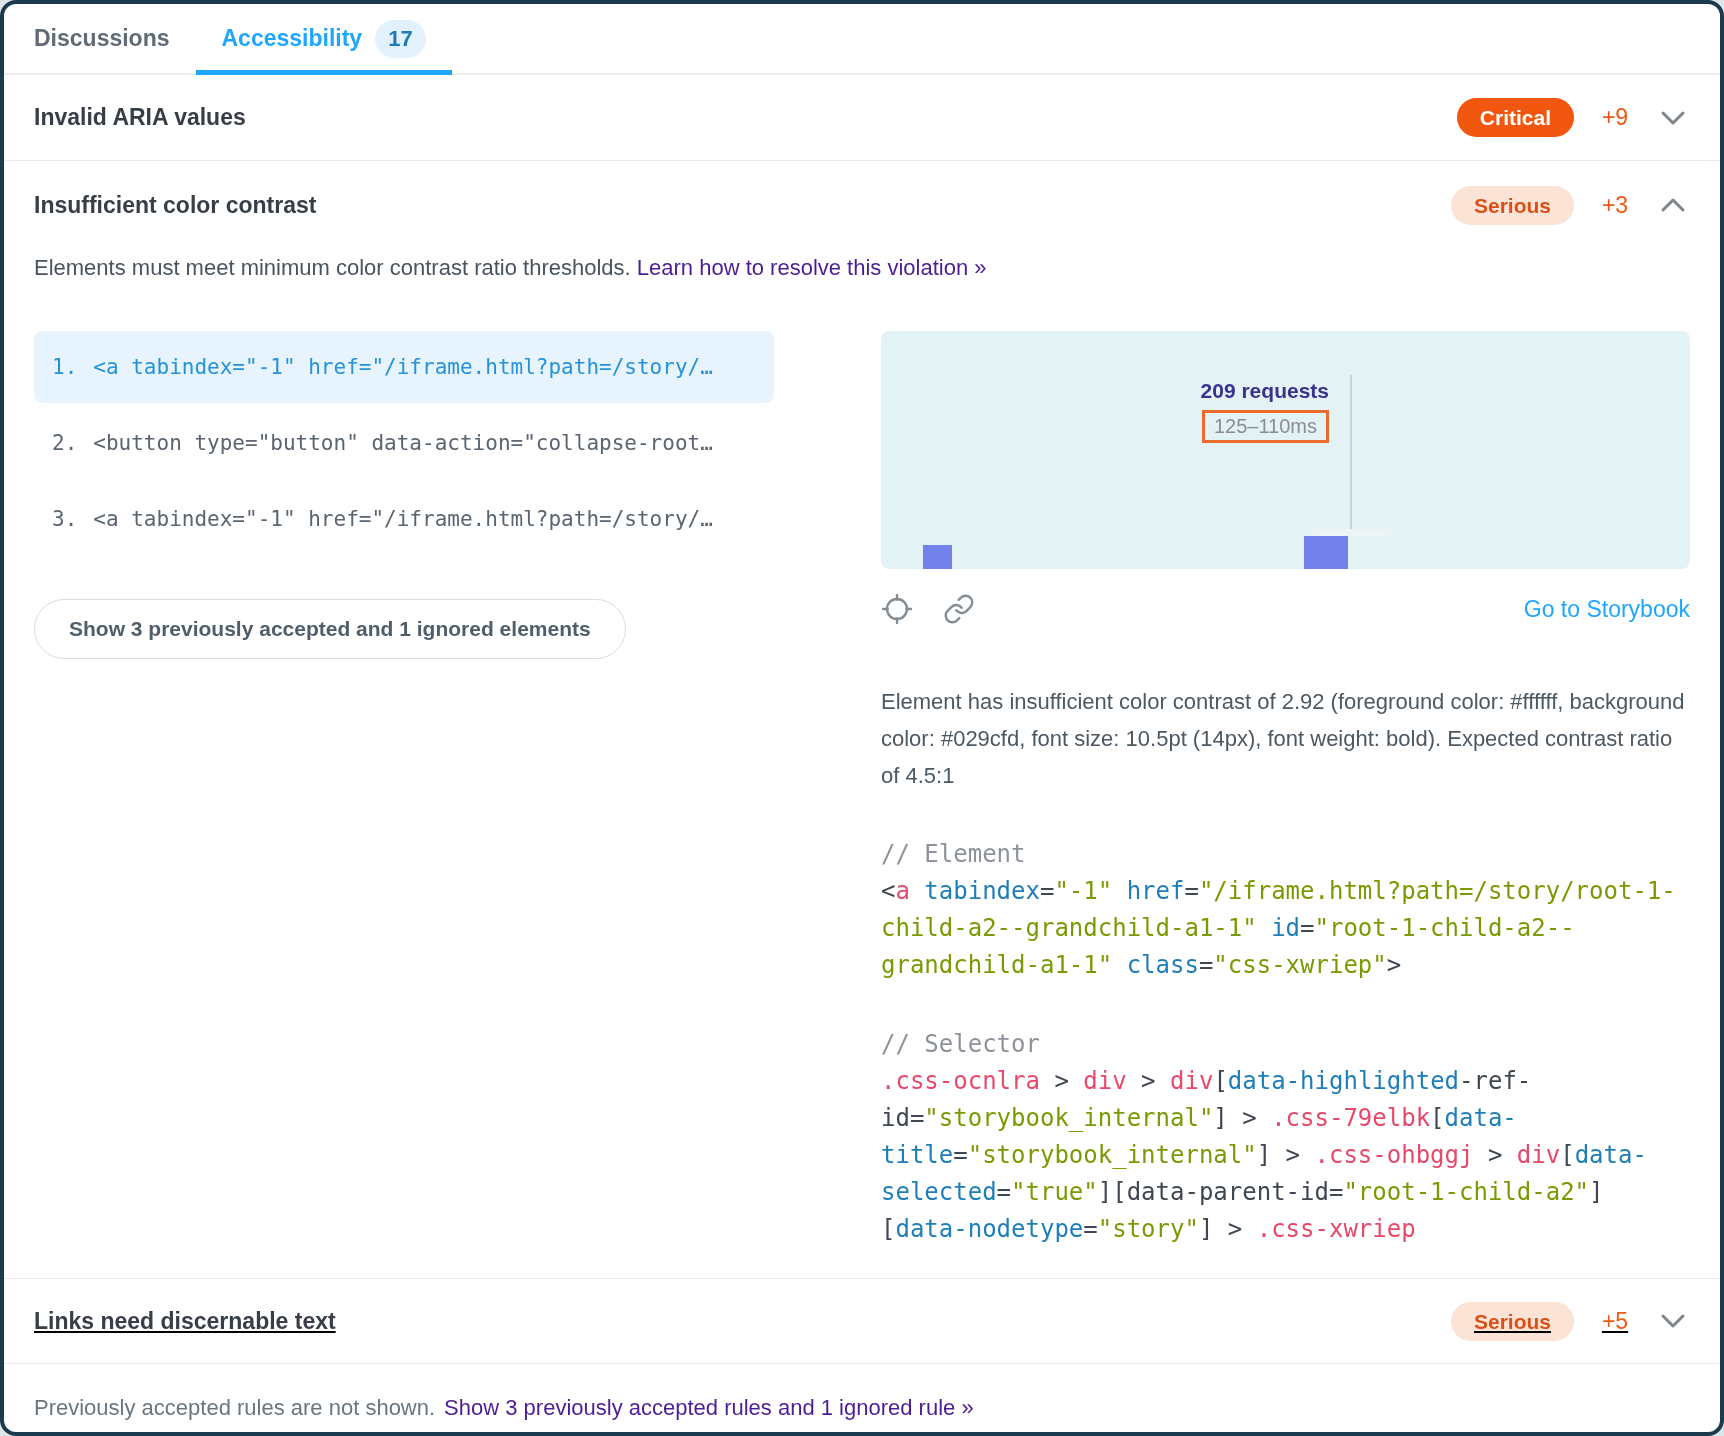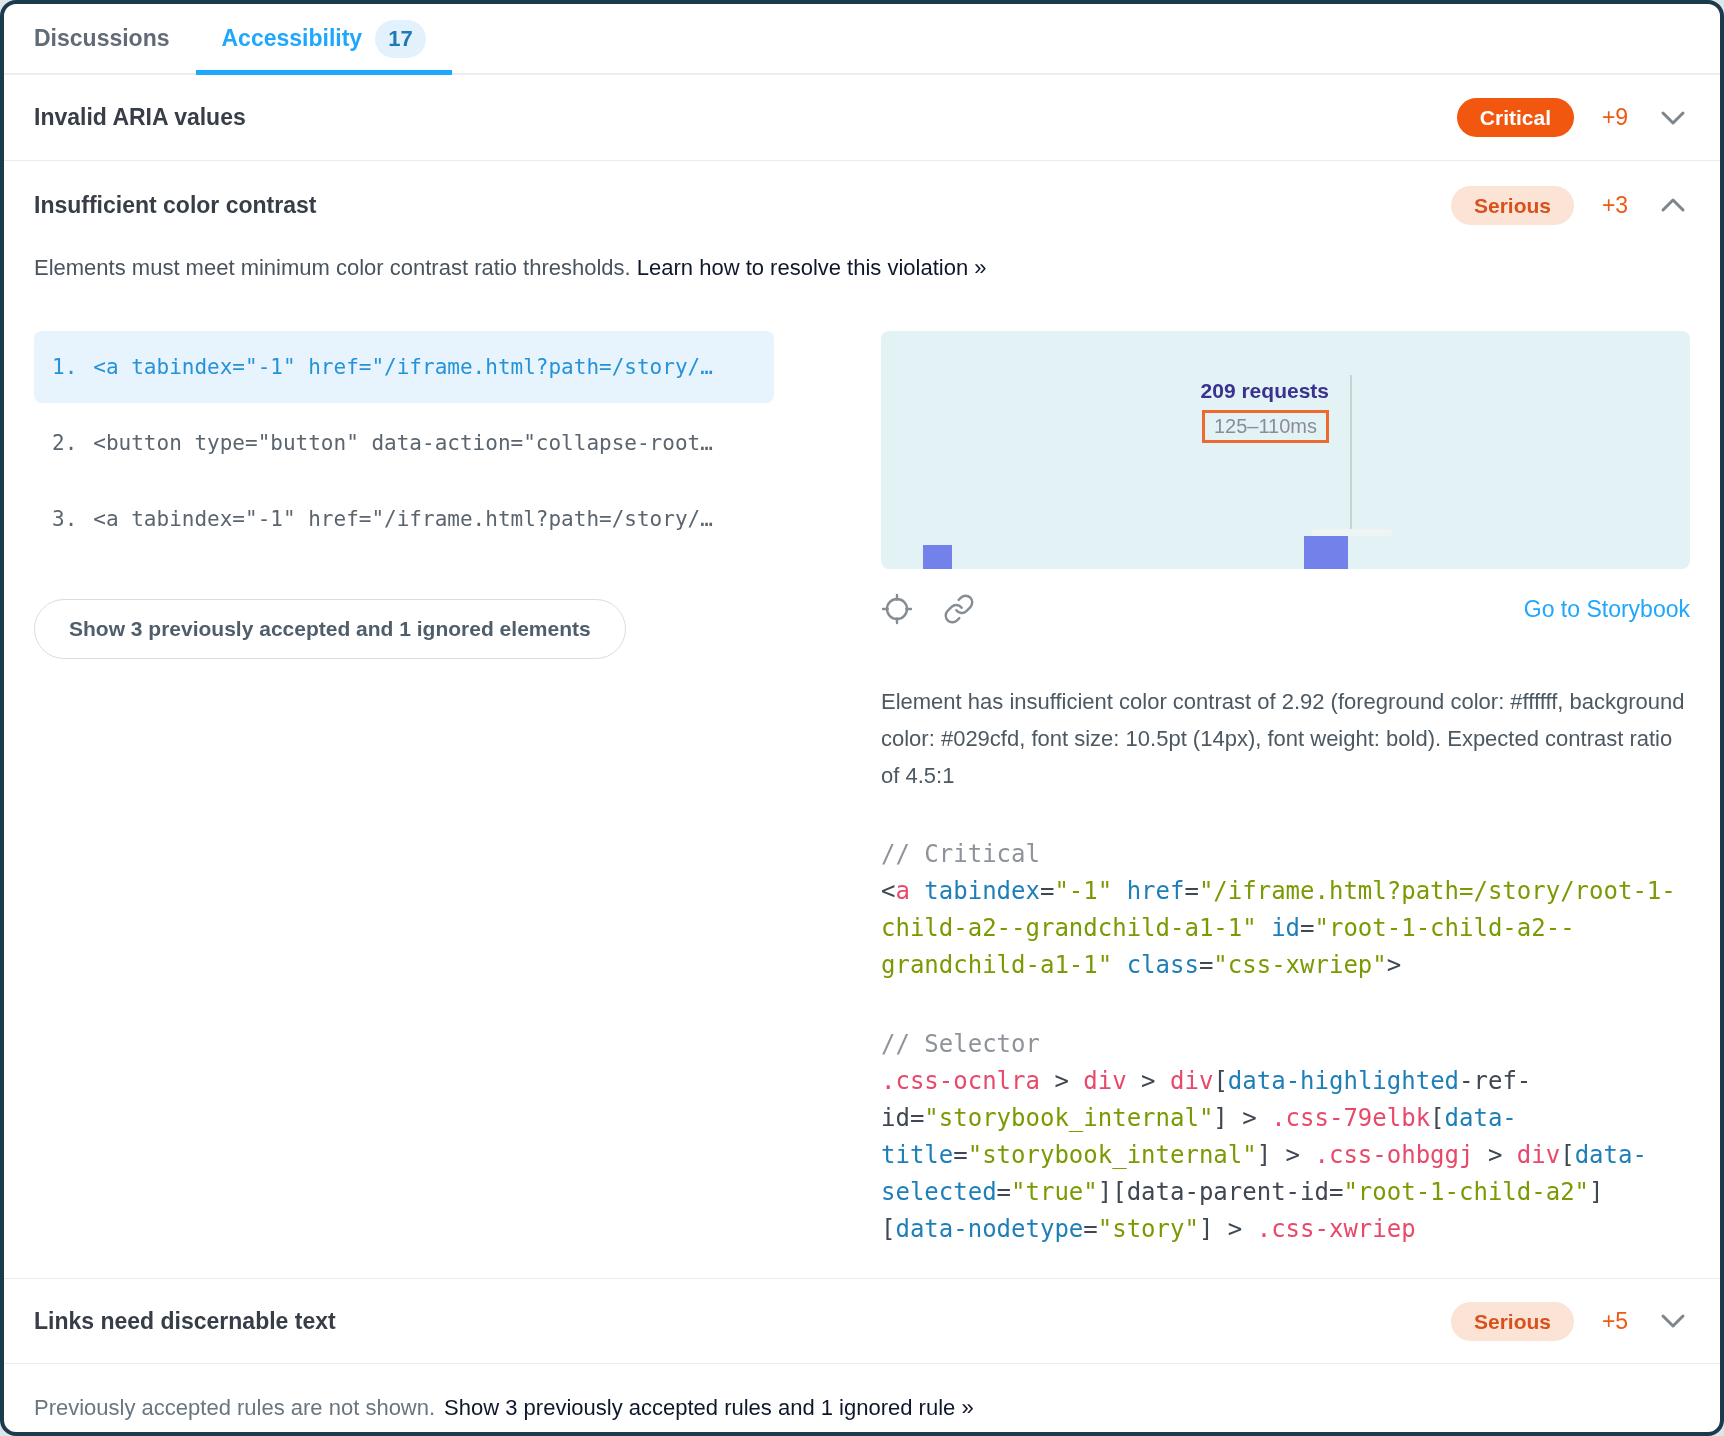--- a/index.html
+++ b/index.html
@@ -39,37 +39,37 @@
     font-size: 22px; font-weight: 700;
     padding: 6px 13px; border-radius: 999px;
   }
 
   
   .rule-row {
     display: flex; align-items: center; justify-content: space-between;
     min-height: 85px; padding: 0 30px;
     background: #fff;
   }
-  .bordered-top { border-top: 1px solid #e9ebec; }
+  .bordered-top { border-top: 1px solid #e9ebec; text-decoration: underline; }
   .rule-title { font-size: 23px; font-weight: 700; color: #373e47; }
   .rule-meta { display: flex; align-items: center; gap: 20px; }
   .badge {
     border-radius: 999px; padding: 9px 23px;
     font-size: 21px; font-weight: 700; line-height: 1;
   }
   .badge-critical { background: #f1570f; color: #ffffff; }
   .badge-serious  { background: #fbe4d6; color: #d9501a; }
   .count { font-size: 23px; color: #ed5b13; min-width: 42px; text-align: center; }
   .chevron { display: flex; align-items: center; cursor: pointer; padding: 4px; }
 
   
   .rule-expanded { border-top: 1px solid #e9ebec; flex: 1 1 auto; padding: 0 30px 30px; }
   .rule-expanded .rule-row { padding: 0; min-height: 88px; gap: 44px; }
   .desc { font-size: 22px; color: #4a545e; margin: 6px 0 50px; }
-  .link { color: #0f172a; text-decoration: none; cursor: pointer; }
+  .link { color: #4c1d95; text-decoration: none; cursor: pointer; }
 
   .columns { display: flex; gap: 107px; }
   .col-left { width: 740px; flex: 0 0 740px; }
   .col-right { flex: 1 1 auto; min-width: 0; }
 
   
   .element-item {
     display: flex; align-items: center;
     height: 72px; padding: 0 18px; margin-bottom: 4px;
     font-family: "DejaVu Sans Mono", monospace;
@@ -233,21 +233,21 @@
               <path d="M10 13a5 5 0 0 0 7.54.54l3-3a5 5 0 0 0-7.07-7.07l-1.72 1.71"></path>
               <path d="M14 11a5 5 0 0 0-7.54-.54l-3 3a5 5 0 0 0 7.07 7.07l1.71-1.71"></path>
             </svg>
           </span>
           <a class="go-link">Go to Storybook</a>
         </div>
 
         <p class="explanation">Element has insufficient color contrast of 2.92 (foreground color: #ffffff, background color: #029cfd, font size: 10.5pt (14px), font weight: bold). Expected contrast ratio of 4.5:1</p>
 
         <div class="code-block">
-          <div class="code-comment">// Critical</div>
+          <div class="code-comment">// Element</div>
           <div class="code-body"><span class="tok-p">&lt;</span><span class="tok-tag">a</span><span class="tok-p"> </span><span class="tok-attr">tabindex</span><span class="tok-p">=</span><span class="tok-str">"-1"</span><span class="tok-p"> </span><span class="tok-attr">href</span><span class="tok-p">=</span><span class="tok-str">"/iframe.html?path=/story/root-1-child-a2--grandchild-a1-1"</span><span class="tok-p"> </span><span class="tok-attr">id</span><span class="tok-p">=</span><span class="tok-str">"root-1-child-a2--grandchild-a1-1"</span><span class="tok-p"> </span><span class="tok-attr">class</span><span class="tok-p">=</span><span class="tok-str">"css-xwriep"</span><span class="tok-p">&gt;</span></div>
         </div>
 
         <div class="code-block">
           <div class="code-comment">// Selector</div>
           <div class="code-body"><span class="tok-tag">.css-ocnlra</span><span class="tok-p"> &gt; </span><span class="tok-tag">div</span><span class="tok-p"> &gt; </span><span class="tok-tag">div</span><span class="tok-p">[</span><span class="tok-attr">data-highlighted</span><span class="tok-p">-ref-id=</span><span class="tok-str">"storybook_internal"</span><span class="tok-p">]</span><span class="tok-p"> &gt; </span><span class="tok-tag">.css-79elbk</span><span class="tok-p">[</span><span class="tok-attr">data-title</span><span class="tok-p">=</span><span class="tok-str">"storybook_internal"</span><span class="tok-p">]</span><span class="tok-p"> &gt; </span><span class="tok-tag">.css-ohbggj</span><span class="tok-p"> &gt; </span><span class="tok-tag">div</span><span class="tok-p">[</span><span class="tok-attr">data-selected</span><span class="tok-p">=</span><span class="tok-str">"true"</span><span class="tok-p">]</span><span class="tok-p">[</span><span class="tok-p">data-parent-id</span><span class="tok-p">=</span><span class="tok-str">"root-1-child-a2"</span><span class="tok-p">]</span><span class="tok-p">[</span><span class="tok-attr">data-nodetype</span><span class="tok-p">=</span><span class="tok-str">"story"</span><span class="tok-p">]</span><span class="tok-p"> &gt; </span><span class="tok-tag">.css-xwriep</span></div>
         </div>
 
       </div>
     </div>

